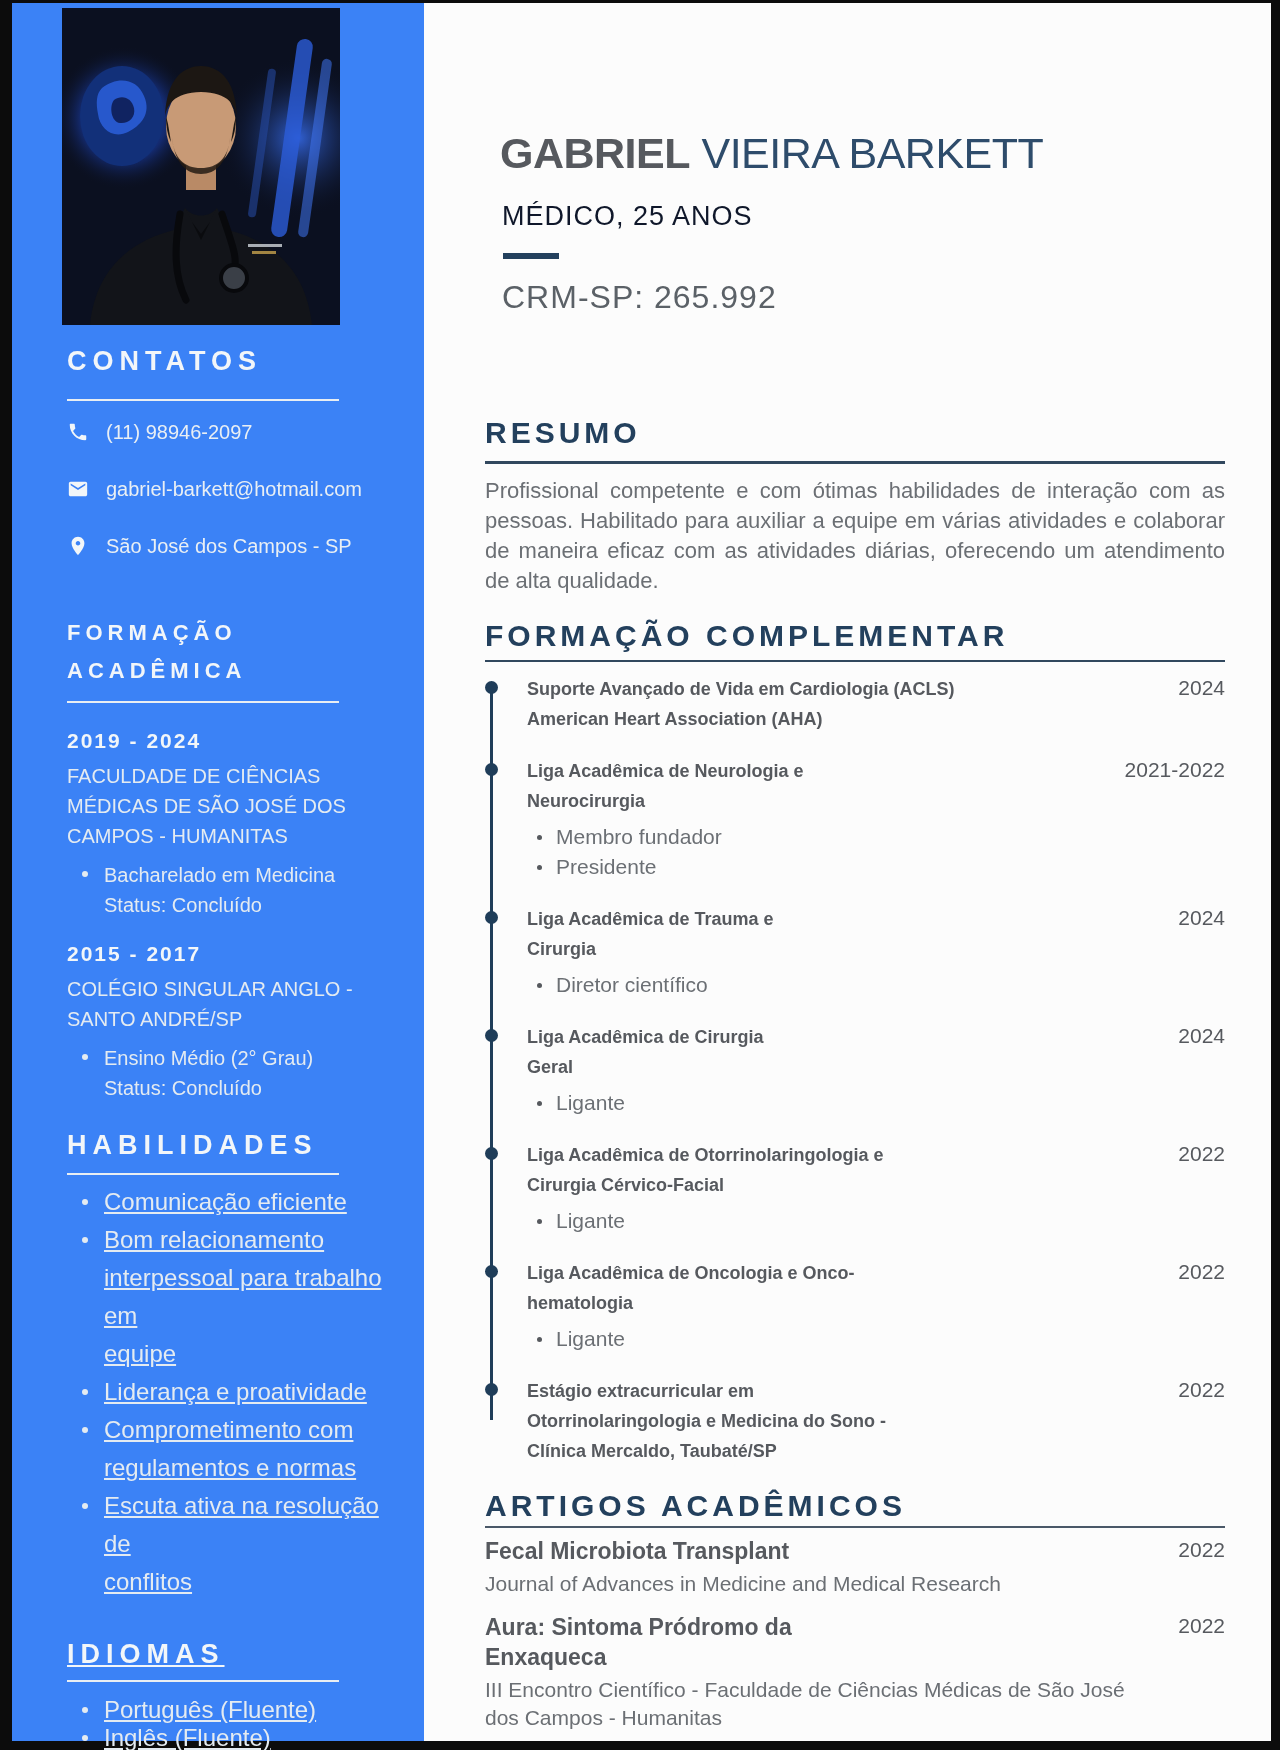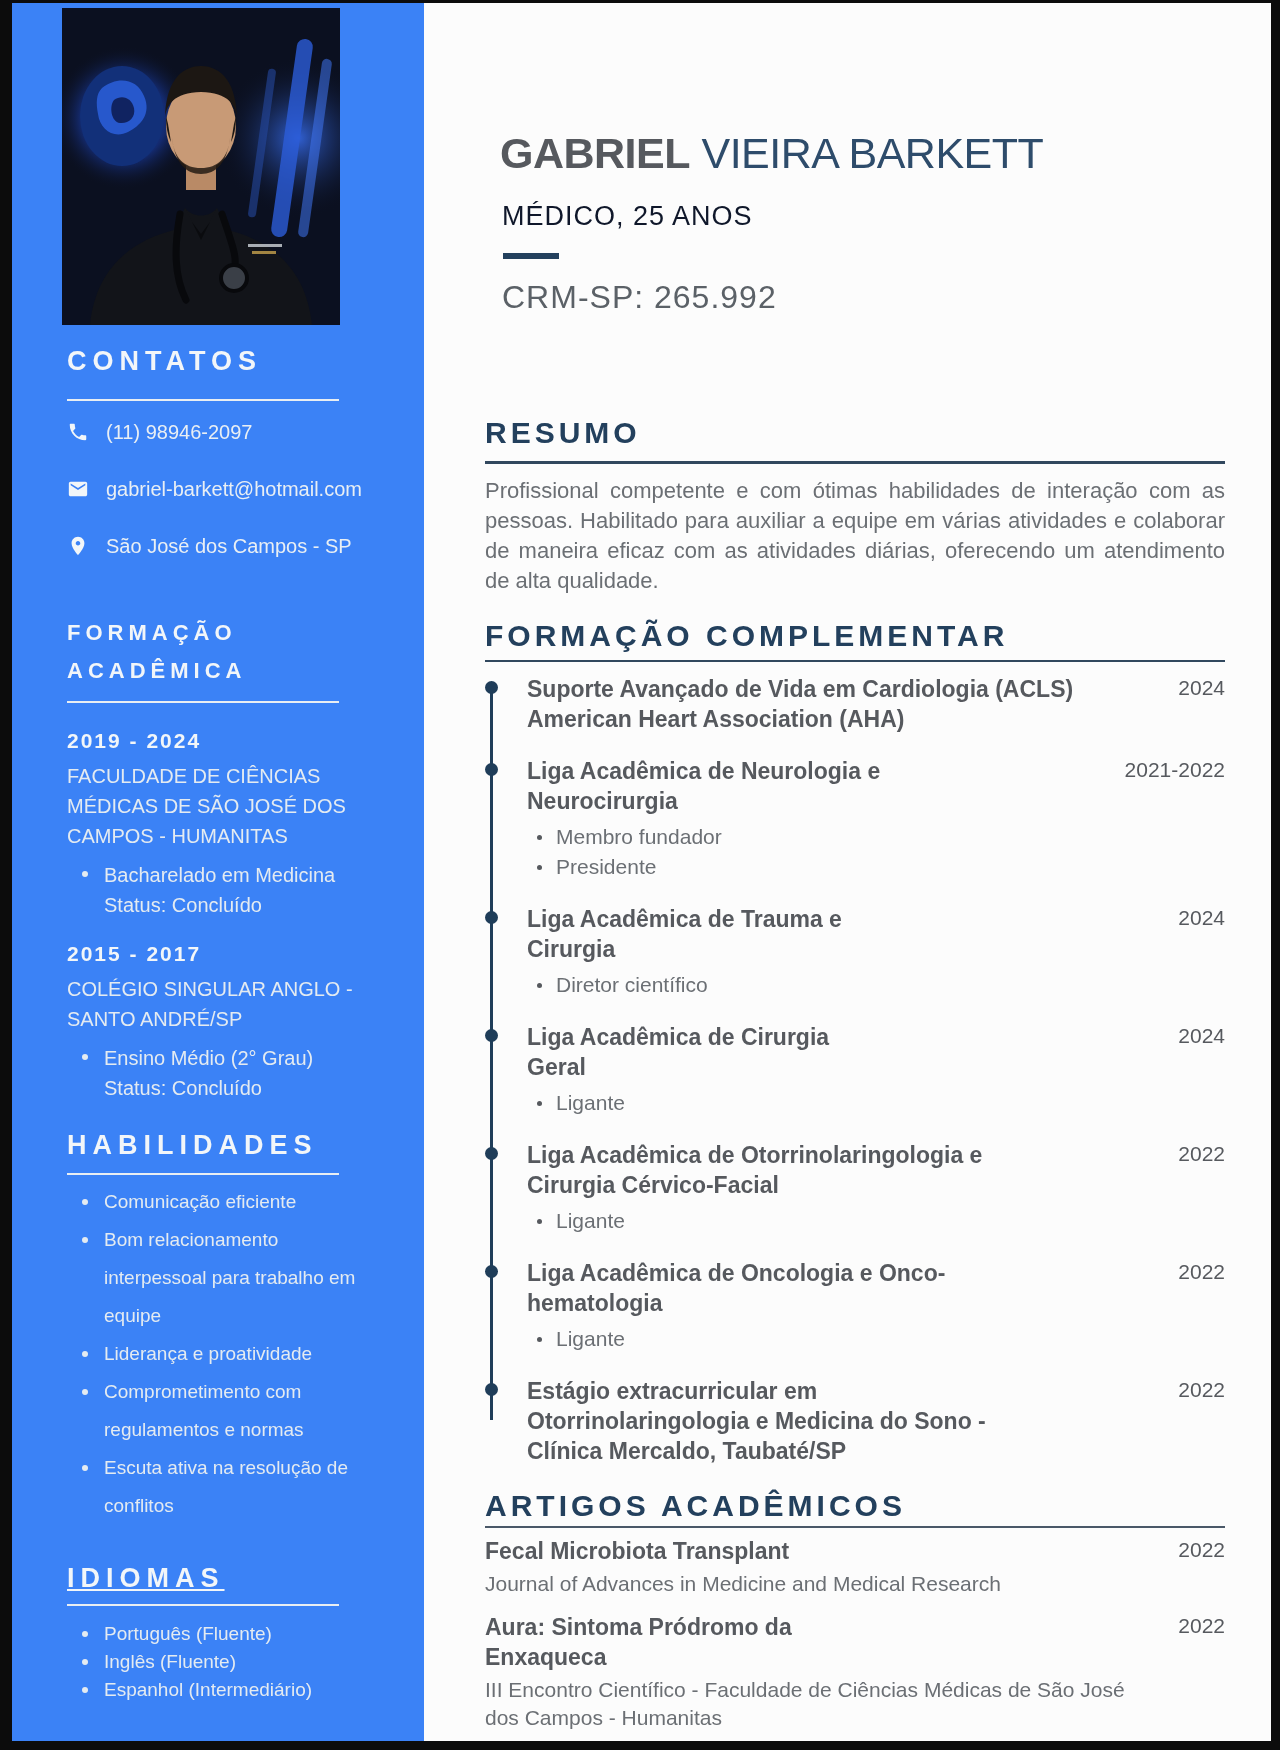--- a/index.html
+++ b/index.html
@@ -17,21 +17,21 @@
   .contact-row{display:flex;align-items:center;margin-bottom:29px;height:28px;}
   .contact-row svg{width:22px;height:22px;fill:#f2f6f9;flex:0 0 22px;}
   .contact-row .ct{margin-left:17px;font-size:20px;color:#e9eff4;white-space:nowrap;}
   .edu-period{font-weight:700;font-size:21px;letter-spacing:2px;color:#f2f6f9;}
   .edu-school{font-size:20px;line-height:30px;color:#e4ebf1;margin-top:8px;}
   .sb-bullet{display:flex;margin-top:9px;}
   .sb-bullet .bdot{width:6px;height:6px;border-radius:50%;background:#e4ebf1;margin:11px 16px 0 15px;flex:0 0 6px;}
   .sb-bullet .btxt{font-size:20px;line-height:30px;color:#e4ebf1;}
   .skill-row{display:flex;}
   .skill-row .bdot{width:6px;height:6px;border-radius:50%;background:#e4ebf1;margin:16px 16px 0 15px;flex:0 0 6px;}
-  .skill-row .btxt{font-size:19px;line-height:38px;color:#e4ebf1;}
+  .skill-row .btxt{font-size:24px;line-height:38px;color:#e4ebf1;text-decoration:underline;}
   .lang-row .btxt{line-height:28px;}
   .lang-row .bdot{margin-top:11px;}
   .prewrap{white-space:pre-line;}
 
   
   .main{flex:1;background:#fcfcfc;padding:0 46px 0 61px;position:relative;}
   .name{margin:124px 0 0 15px;font-size:43px;letter-spacing:-0.5px;line-height:52px;white-space:nowrap;}
   .name .first{font-weight:900;color:#56595e;}
   .name .rest{font-weight:500;color:#2e4c6b;}
   .subtitle{margin:22px 0 0 17px;font-size:27px;color:#0f172a;letter-spacing:1px;font-weight:400;}
@@ -42,21 +42,21 @@
   .section-rule{height:2.5px;background:#31485e;margin-top:10px;}
   .sec-resumo{margin-top:99px;}
   .resumo-text{margin-top:12px;font-size:22px;line-height:30px;color:#6b6f74;text-align:justify;}
 
   .sec-comp{margin-top:22px;}
   .sec-comp .section-rule{margin-top:6px;}
   .timeline{position:relative;margin-top:12px;}
   .tl-line{position:absolute;left:5px;top:12px;bottom:46px;width:2.5px;background:#1f3d59;}
   .tl-item{position:relative;padding-left:42px;margin-bottom:22px;}
   .tl-dot{position:absolute;left:0;top:7px;width:13px;height:13px;border-radius:50%;background:#1f3d59;}
-  .tl-title{font-size:23px;font-weight:700;line-height:30px;color:#56595e;max-width:600px;}
+  .tl-title{font-size:18px;font-weight:700;line-height:30px;color:#56595e;max-width:600px;}
   .tl-year{position:absolute;right:0;top:2px;font-size:21px;color:#56595e;}
   .tl-bullets{margin-top:6px;}
   .tl-bullet{display:flex;}
   .tl-bullet .bdot{width:5px;height:5px;border-radius:50%;background:#56595e;margin:13px 14px 0 10px;flex:0 0 5px;}
   .tl-bullet .btxt{font-size:21px;line-height:30px;color:#6b6f74;}
 
   .sec-art{margin-top:18px;}
   .sec-art .section-rule{margin-top:2px;height:2px;background:#4a5868;}
   .articles{margin-top:8px;}
   .article{position:relative;margin-bottom:14px;}

